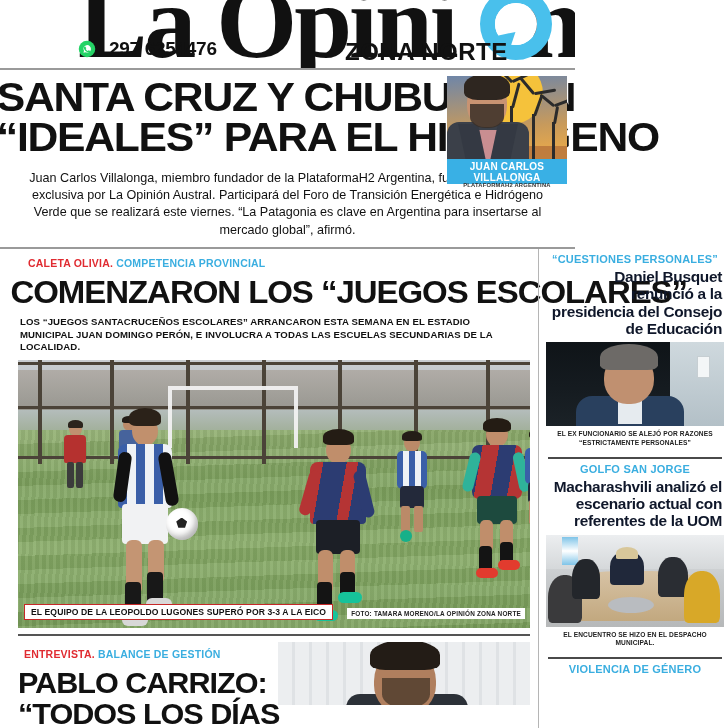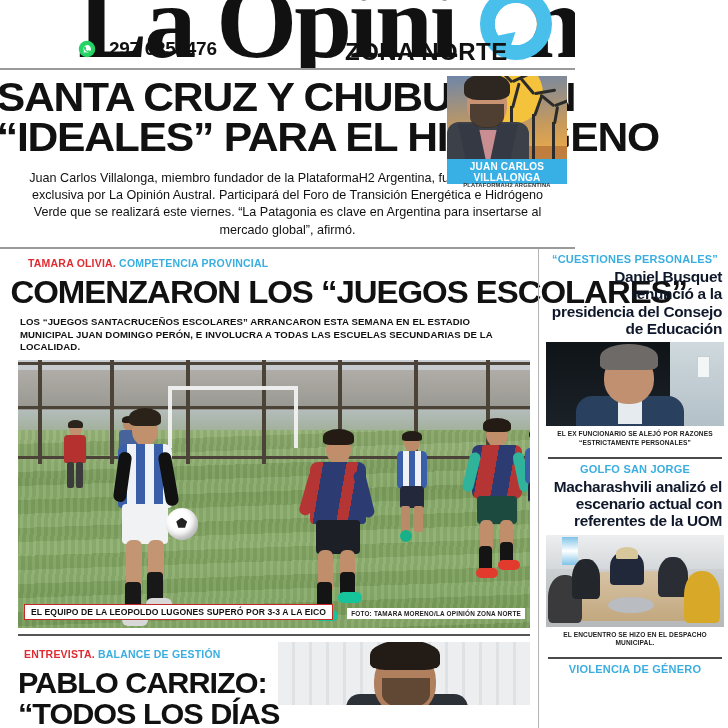--- a/index.html
+++ b/index.html
@@ -287,21 +287,21 @@
 
     <div class="lead-body">Juan Carlos Villalonga, miembro fundador de la PlataformaH2 Argentina, fue entrevistado en exclusiva por La Opinión Austral. Participará del Foro de Transición Energética e Hidrógeno Verde que se realizará este viernes. “La Patagonia es clave en Argentina para insertarse al mercado global”, afirmó.</div>
   </div>
   <div class="rule"></div>
 
   <div class="cols">
 
     <div class="col-main">
 
       <div class="sec-kicker">
-        <span class="k-red">TAMARA OLIVIA.</span>
+        <span class="k-red">CALETA OLIVIA.</span>
         <span class="k-blue">COMPETENCIA PROVINCIAL</span>
       </div>
       <div class="sec-head">COMENZARON LOS “JUEGOS ESCOLARES”</div>
       <div class="sec-sub">LOS “JUEGOS SANTACRUCEÑOS ESCOLARES” ARRANCARON ESTA SEMANA EN EL ESTADIO MUNICIPAL JUAN DOMINGO PERÓN, E INVOLUCRA A TODAS LAS ESCUELAS SECUNDARIAS DE LA LOCALIDAD.</div>
 
       
       <div class="soccer">
         <div class="sk"></div>
         <div class="hill"></div>
         <div class="turf"></div>

